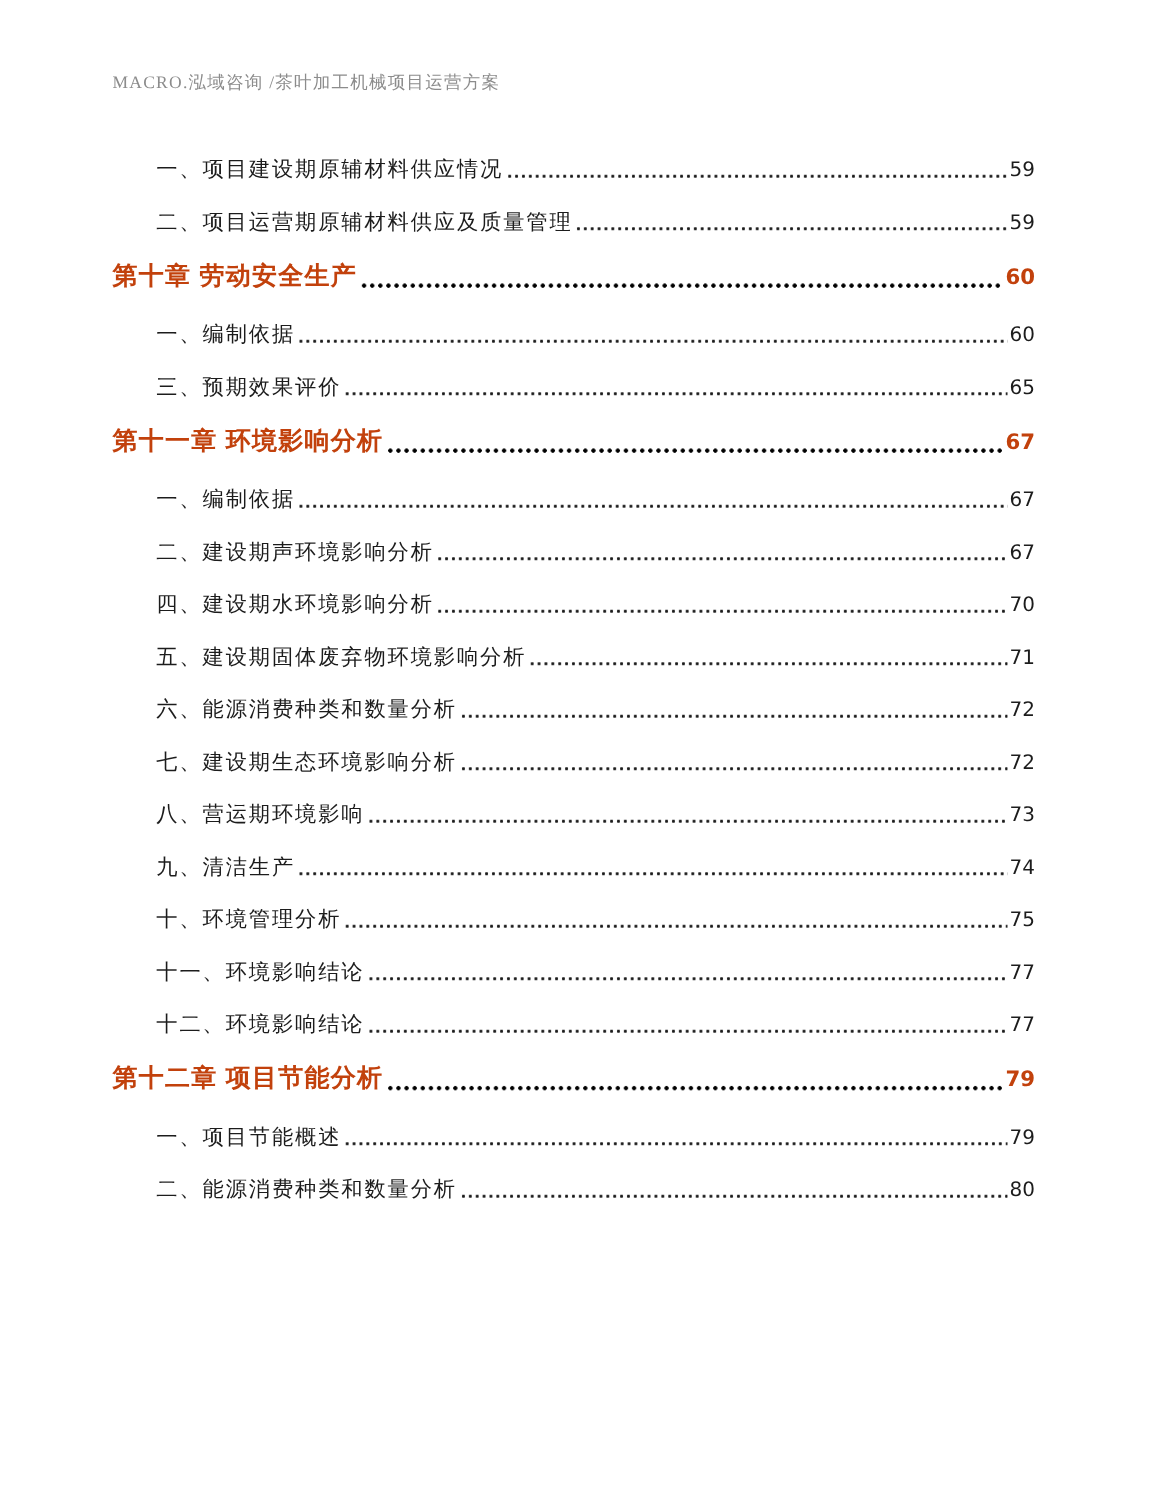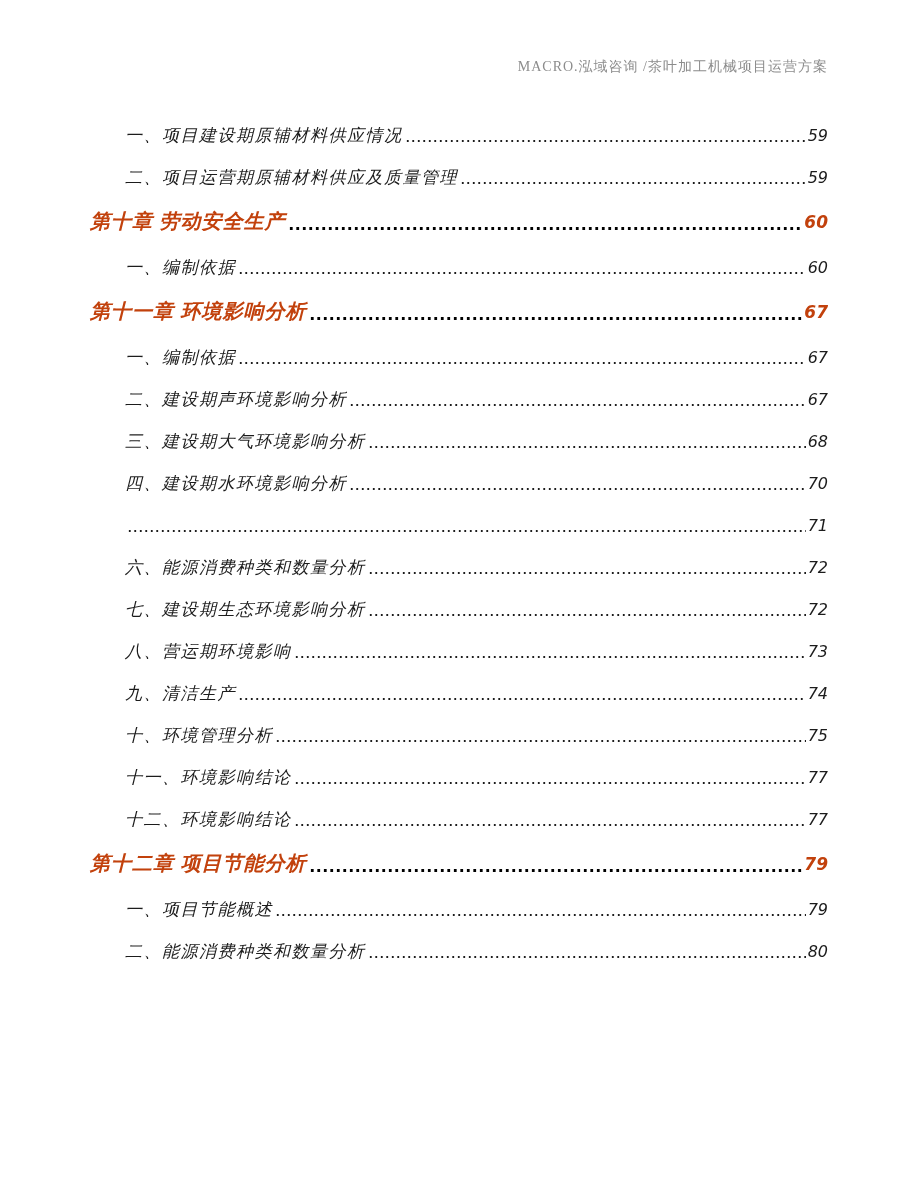--- a/index.html
+++ b/index.html
@@ -6,32 +6,31 @@
   .page {
     position: relative;
     width: 920px;
     height: 1191px;
     box-sizing: border-box;
     background: #ffffff;
     padding: 58px 92px 0 90px;
     font-family: "Liberation Sans", sans-serif;
     color: #1a1a1a;
     overflow: hidden;
-    text-align: right;
   }
   .doc-header {
     font-family: "Liberation Serif", serif;
     font-size: 14px;
     line-height: 18px;
     color: #8c8c8c;
     letter-spacing: 1px;
     white-space: nowrap;
   }
   .toc { margin-top: 49px; }
-  .row { display: flex; align-items: flex-end; font-style: italic; }
+  .row { display: flex; align-items: flex-end; }
   .row .label { white-space: nowrap; }
   .leader {
     flex: 1 1 auto;
     margin: 0 2px;
     background-repeat: repeat-x;
   }
   .page-num {
     font-family: "DejaVu Sans", sans-serif;
     white-space: nowrap;
     letter-spacing: 0;
@@ -87,46 +86,47 @@
       <div class="row chapter">
     <span class="label">第十章 劳动安全生产</span>
     <span class="leader"></span>
     <span class="page-num">60</span>
   </div>
       <div class="row sub">
     <span class="label">一、编制依据</span>
     <span class="leader"></span>
     <span class="page-num">60</span>
   </div>
+      <div class="row sub">
+    <span class="label">三、预期效果评价</span>
+    <span class="leader"></span>
+    <span class="page-num">65</span>
+  </div>
       <div class="row chapter">
     <span class="label">第十一章 环境影响分析</span>
     <span class="leader"></span>
     <span class="page-num">67</span>
   </div>
       <div class="row sub">
     <span class="label">一、编制依据</span>
     <span class="leader"></span>
     <span class="page-num">67</span>
   </div>
       <div class="row sub">
     <span class="label">二、建设期声环境影响分析</span>
     <span class="leader"></span>
     <span class="page-num">67</span>
   </div>
       <div class="row sub">
-    <span class="label">三、建设期大气环境影响分析</span>
-    <span class="leader"></span>
-    <span class="page-num">68</span>
-  </div>
-      <div class="row sub">
     <span class="label">四、建设期水环境影响分析</span>
     <span class="leader"></span>
     <span class="page-num">70</span>
   </div>
       <div class="row sub">
+    <span class="label">五、建设期固体废弃物环境影响分析</span>
     <span class="leader"></span>
     <span class="page-num">71</span>
   </div>
       <div class="row sub">
     <span class="label">六、能源消费种类和数量分析</span>
     <span class="leader"></span>
     <span class="page-num">72</span>
   </div>
       <div class="row sub">
     <span class="label">七、建设期生态环境影响分析</span>

